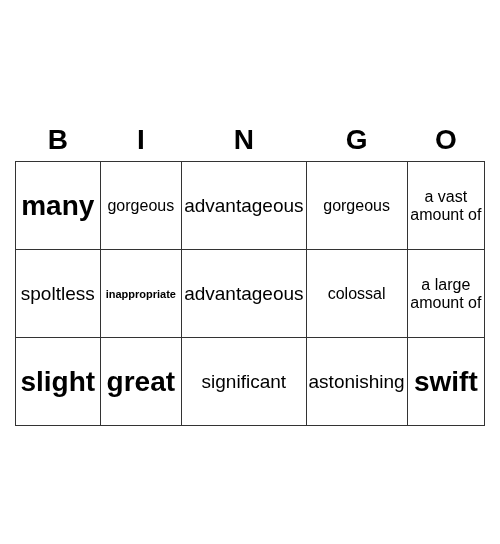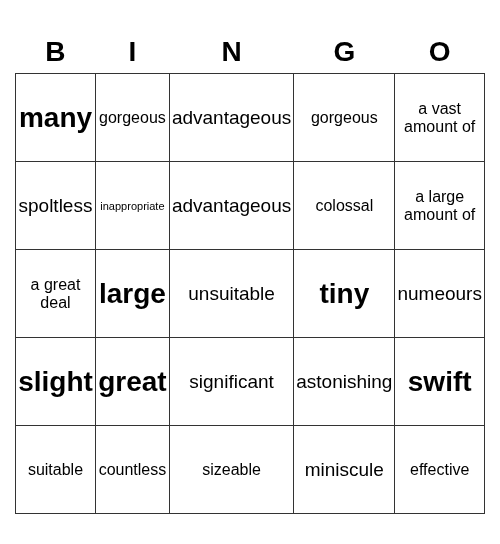--- a/index.html
+++ b/index.html
@@ -53,21 +53,21 @@
       font-weight: normal;
     }
 
     .cell-small {
       font-size: 19px;
       font-weight: normal;
     }
 
     .cell-xsmall {
       font-size: 11px;
-      font-weight: normal;
+      font-weight: bold;
       margin-left: 36px;
     }
   </style>
 </head>
 <body>
 
 <table class="bingo-card">
   <thead>
     <tr id="header-row">
     <th>B</th>
@@ -86,34 +86,20 @@
         <td class="cell-medium">a vast amount of</td>
       </tr>
       <tr>
         <td class="cell-small">spoltless</td>
         <td class="cell-xsmall">inappropriate</td>
         <td class="cell-small">advantageous</td>
         <td class="cell-medium">colossal</td>
         <td class="cell-medium">a large amount of</td>
       </tr>
       <tr>
-        <td class="cell-medium">a great deal</td>
-        <td class="cell-large">large</td>
-        <td class="cell-small">unsuitable</td>
-        <td class="cell-large">tiny</td>
-        <td class="cell-small">numeours</td>
-      </tr>
-      <tr>
         <td class="cell-large">slight</td>
         <td class="cell-large">great</td>
         <td class="cell-small">significant</td>
         <td class="cell-small">astonishing</td>
         <td class="cell-large">swift</td>
       </tr>
-      <tr>
-        <td class="cell-medium">suitable</td>
-        <td class="cell-medium">countless</td>
-        <td class="cell-medium">sizeable</td>
-        <td class="cell-small">miniscule</td>
-        <td class="cell-medium">effective</td>
-      </tr>
     </tbody>
 </table>
 
 </body></html>

